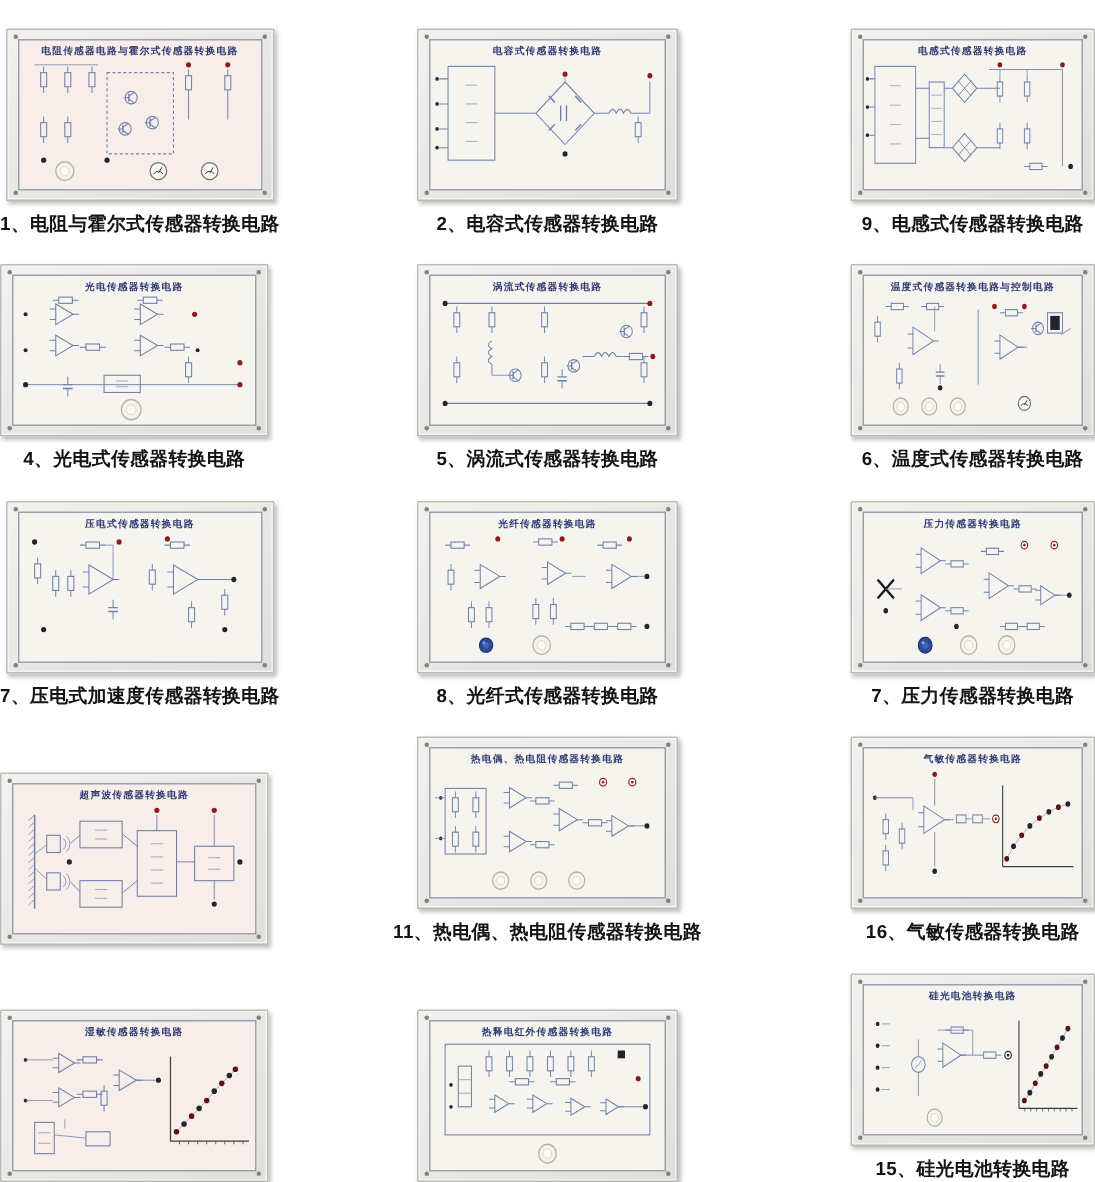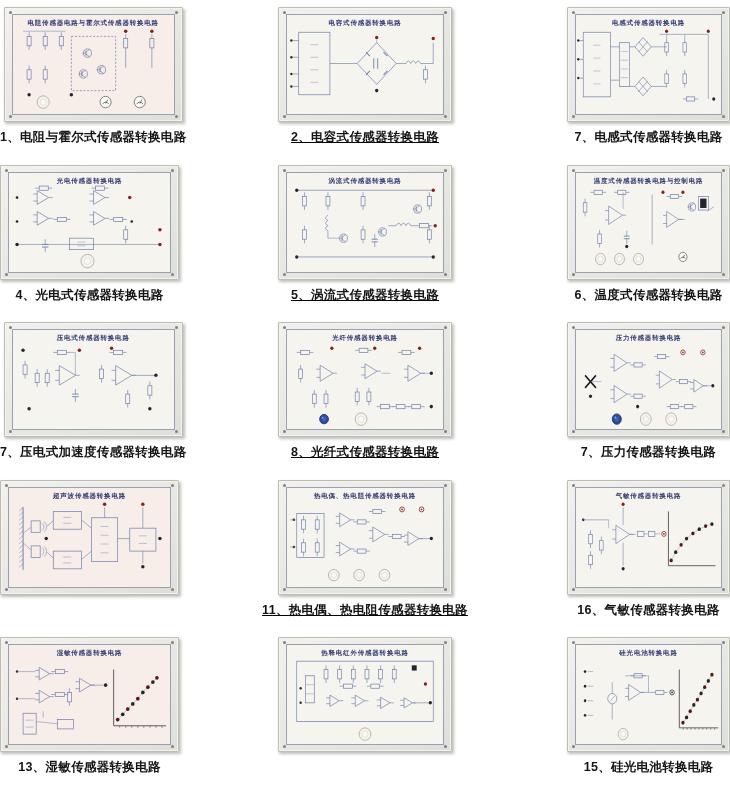--- a/index.html
+++ b/index.html
@@ -1,20 +1,20 @@
 <!DOCTYPE html>
 <html><head>
 <meta charset="utf-8">
 <style>
   html,body{margin:0;padding:0;background:#ffffff;}
   body{width:730px;height:788px;font-family:"Liberation Sans","DejaVu Sans",sans-serif;}
   .grid{width:730px;height:788px;display:grid;grid-template-columns:243px 244px 243px;grid-template-rows:repeat(5,157.6px);}
-  figure.cell{margin:0;display:flex;flex-direction:column;align-items:center;padding-top:7px;}
+  figure.cell{margin:0;display:flex;flex-direction:column;align-items:center;padding-top:7px;justify-content:flex-end;}
   .col1{justify-self:start;margin-left:3px;}
-  .col2{justify-self:center;text-decoration:underline;}
+  .col2{justify-self:center;}
   .col3{justify-self:end;margin-right:2px;}
   .panel{position:relative;height:113px;background:linear-gradient(150deg,#f2f1ed,#dededa);
          border:1px solid #bcbbb4;border-radius:1px;
          box-shadow:1.5px 2px 3px rgba(110,110,105,.45), inset 0 0 0 1px #f4f3ef;}
   .col1 .panel{width:177px;}
   .col2 .panel{width:172px;}
   .col3 .panel{width:161px;}
   .panel-inner{position:absolute;left:7px;right:7px;top:6px;bottom:6px;background:#f6f4ef;
                border:1px solid #9aa0b4;display:flex;flex-direction:column;overflow:hidden;}
   .panel-inner.pink{background:#f7ede9;}
@@ -200,21 +200,21 @@
             <line x1="120" y1="8" x2="120" y2="12" stroke="#7181ac" stroke-width="0.5"></line>
             <line x1="118" y1="70" x2="122" y2="70" stroke="#7181ac" stroke-width="0.65"></line>
             <rect x="122" y="68" width="9" height="4" fill="none" stroke="#7181ac" stroke-width="0.7"></rect>
             <line x1="131" y1="70" x2="135" y2="70" stroke="#7181ac" stroke-width="0.65"></line>
             <circle cx="100" cy="5" r="1.7" fill="#8b1d1d"></circle>
             <circle cx="146" cy="5" r="1.7" fill="#8b1d1d"></circle>
             <circle cx="152" cy="70" r="1.7" fill="#24242a"></circle>
           </svg>
       </div>
     </div>
-    <figcaption class="caption">7、电感式传感器转换电路</figcaption>
+    <figcaption class="caption">9、电感式传感器转换电路</figcaption>
   </figure>
 
   <figure class="cell col1">
     <div class="panel">
       <span class="screw tl"></span>
       <span class="screw tr"></span>
       <span class="screw bl"></span>
       <span class="screw br"></span>
       <div class="panel-inner">
         <div class="panel-title">光电传感器转换电路</div>
@@ -854,21 +854,20 @@
             <circle cx="118" cy="50" r="1.8" fill="#5a1414"></circle>
             <circle cx="123" cy="45" r="1.8" fill="#24242a"></circle>
             <circle cx="128" cy="40" r="1.8" fill="#5a1414"></circle>
             <circle cx="133" cy="34" r="1.8" fill="#24242a"></circle>
             <circle cx="138" cy="29" r="1.8" fill="#5a1414"></circle>
             <circle cx="143" cy="24" r="1.8" fill="#24242a"></circle>
             <circle cx="147" cy="20" r="1.8" fill="#5a1414"></circle>
           </svg>
       </div>
     </div>
-    <figcaption class="caption">13、湿敏传感器转换电路</figcaption>
   </figure>
 
   <figure class="cell col2">
     <div class="panel">
       <span class="screw tl"></span>
       <span class="screw tr"></span>
       <span class="screw bl"></span>
       <span class="screw br"></span>
       <div class="panel-inner">
         <div class="panel-title">热释电红外传感器转换电路</div>

